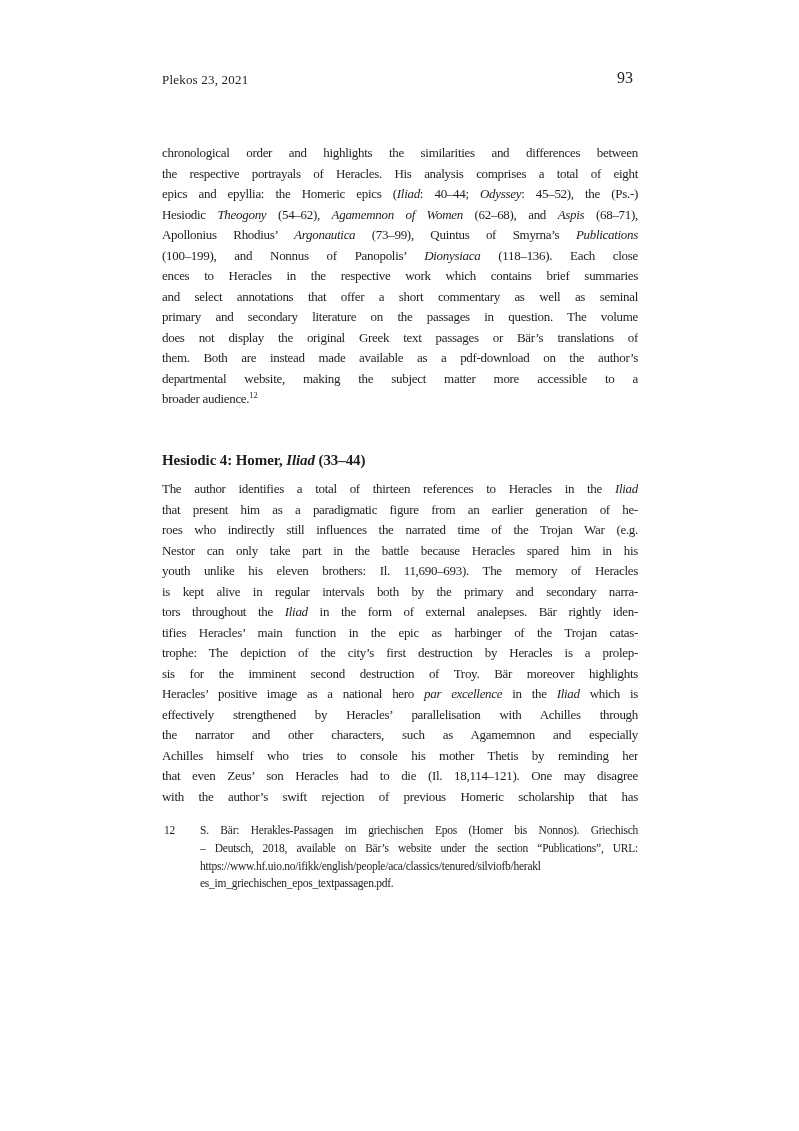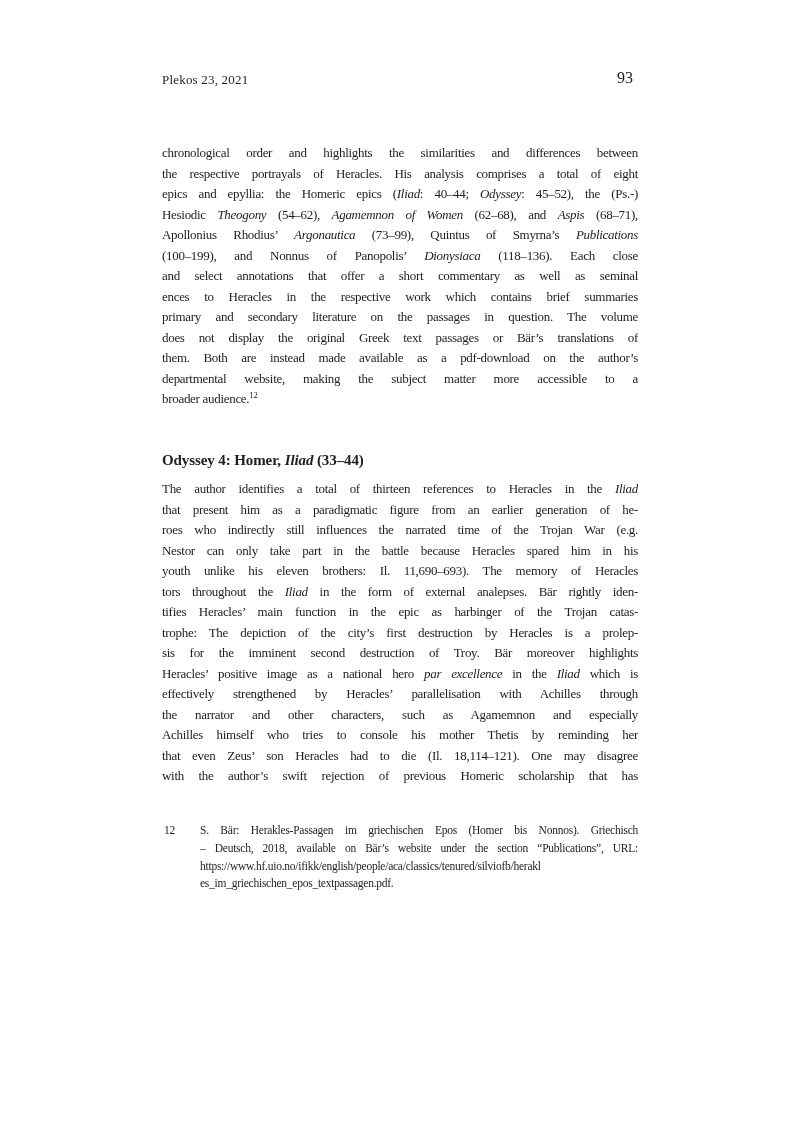--- a/index.html
+++ b/index.html
@@ -48,37 +48,38 @@
     <div class="pagenum">93</div>
   </div>
 
   <div class="para p1">
       <div class="tline"><span>chronological order and highlights the similarities and differences between</span></div>
       <div class="tline"><span>the respective portrayals of Heracles. His analysis comprises a total of eight</span></div>
       <div class="tline"><span>epics and epyllia: the Homeric epics (</span><span class="it">Iliad</span><span>: 40–44; </span><span class="it">Odyssey</span><span>: 45–52), the (Ps.-)</span></div>
       <div class="tline"><span>Hesiodic </span><span class="it">Theogony</span><span> (54–62), </span><span class="it">Agamemnon of Women</span><span> (62–68), and </span><span class="it">Aspis</span><span> (68–71),</span></div>
       <div class="tline"><span>Apollonius Rhodius’ </span><span class="it">Argonautica</span><span> (73–99), Quintus of Smyrna’s </span><span class="it">Publications</span></div>
       <div class="tline"><span>(100–199), and Nonnus of Panopolis’ </span><span class="it">Dionysiaca</span><span> (118–136). Each close</span></div>
+      <div class="tline"><span>ences to Heracles in the respective work which contains brief summaries</span></div>
       <div class="tline"><span>and select annotations that offer a short commentary as well as seminal</span></div>
-      <div class="tline"><span>ences to Heracles in the respective work which contains brief summaries</span></div>
       <div class="tline"><span>primary and secondary literature on the passages in question. The volume</span></div>
       <div class="tline"><span>does not display the original Greek text passages or Bär’s translations of</span></div>
       <div class="tline"><span>them. Both are instead made available as a pdf-download on the author’s</span></div>
       <div class="tline"><span>departmental website, making the subject matter more accessible to a</span></div>
       <div class="tline tlast"><span>broader audience.</span><sup class="sup">12</sup></div>
     </div>
 
-  <div class="chapter"><span class="bd">Odyssey 4: Homer, </span><span class="it bd">Iliad</span><span class="bd"> (33–44)</span></div>
+  <div class="chapter"><span class="bd">Hesiodic 4: Homer, </span><span class="it bd">Iliad</span><span class="bd"> (33–44)</span></div>
 
   <div class="para p2">
       <div class="tline"><span>The author identifies a total of thirteen references to Heracles in the </span><span class="it">Iliad</span></div>
       <div class="tline"><span>that present him as a paradigmatic figure from an earlier generation of he-</span></div>
       <div class="tline"><span>roes who indirectly still influences the narrated time of the Trojan War (e.g.</span></div>
       <div class="tline"><span>Nestor can only take part in the battle because Heracles spared him in his</span></div>
       <div class="tline"><span>youth unlike his eleven brothers: Il. 11,690–693). The memory of Heracles</span></div>
+      <div class="tline"><span>is kept alive in regular intervals both by the primary and secondary narra-</span></div>
       <div class="tline"><span>tors throughout the </span><span class="it">Iliad</span><span> in the form of external analepses. Bär rightly iden-</span></div>
       <div class="tline"><span>tifies Heracles’ main function in the epic as harbinger of the Trojan catas-</span></div>
       <div class="tline"><span>trophe: The depiction of the city’s first destruction by Heracles is a prolep-</span></div>
       <div class="tline"><span>sis for the imminent second destruction of Troy. Bär moreover highlights</span></div>
       <div class="tline"><span>Heracles’ positive image as a national hero </span><span class="it">par excellence</span><span> in the </span><span class="it">Iliad</span><span> which is</span></div>
       <div class="tline"><span>effectively strengthened by Heracles’ parallelisation with Achilles through</span></div>
       <div class="tline"><span>the narrator and other characters, such as Agamemnon and especially</span></div>
       <div class="tline"><span>Achilles himself who tries to console his mother Thetis by reminding her</span></div>
       <div class="tline"><span>that even Zeus’ son Heracles had to die (Il. 18,114–121). One may disagree</span></div>
       <div class="tline"><span>with the author’s swift rejection of previous Homeric scholarship that has</span></div>

